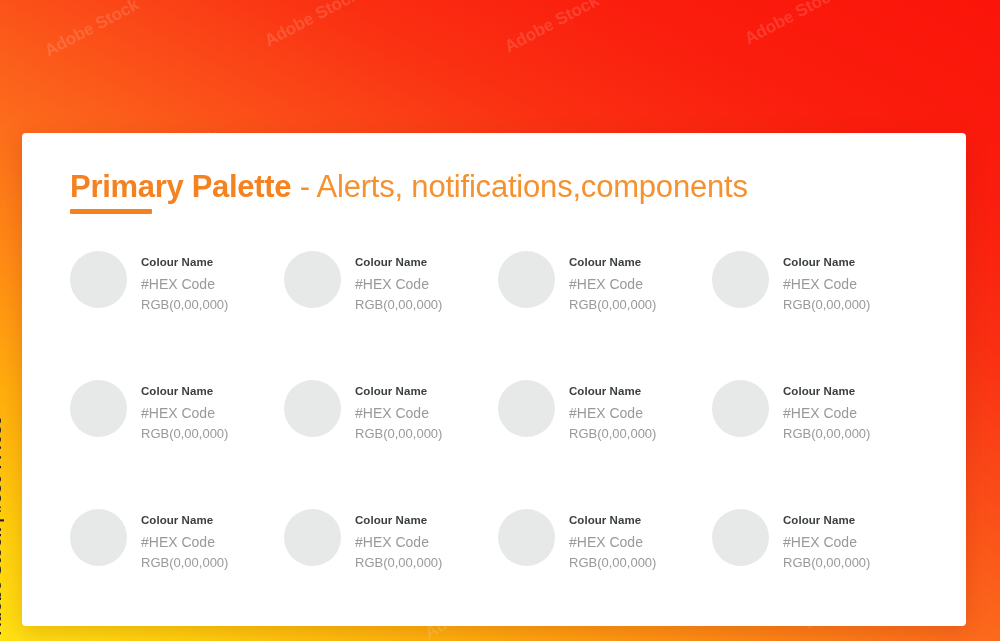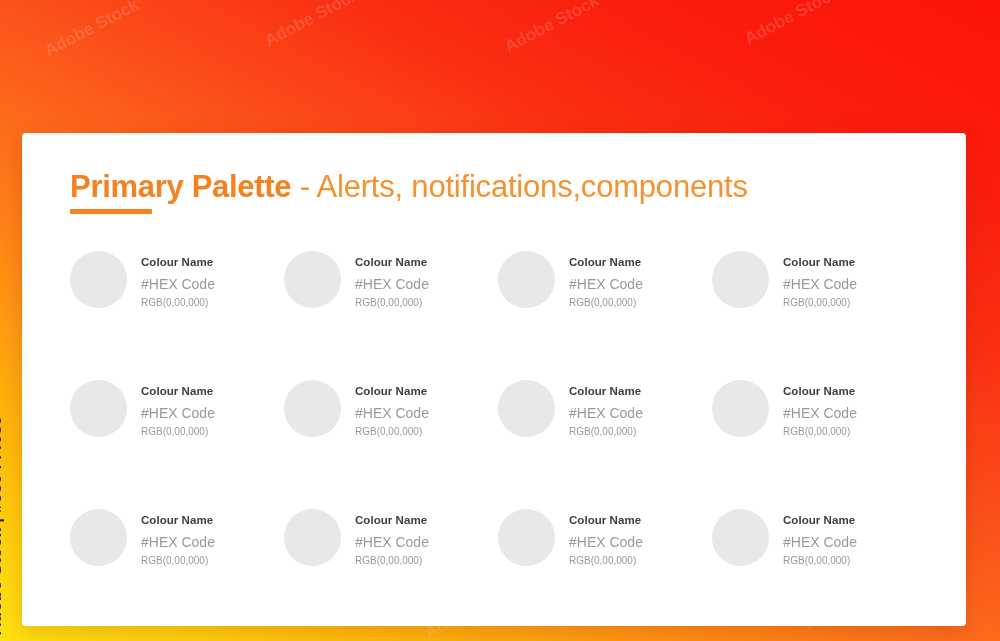--- a/index.html
+++ b/index.html
@@ -124,21 +124,21 @@
     letter-spacing: 0.05px;
   }
   .swatch-hex {
     color: #97999b;
     font-size: 14px;
     line-height: 1.5;
     margin-top: 3px;
   }
   .swatch-rgb {
     color: #97999b;
-    font-size: 10px;
+    font-size: 13px;
     line-height: 1.5;
   }
 
   
   .watermark {
     position: absolute;
     left: 6px;
     bottom: 6px;
     transform-origin: left bottom;
     transform: rotate(-90deg);

